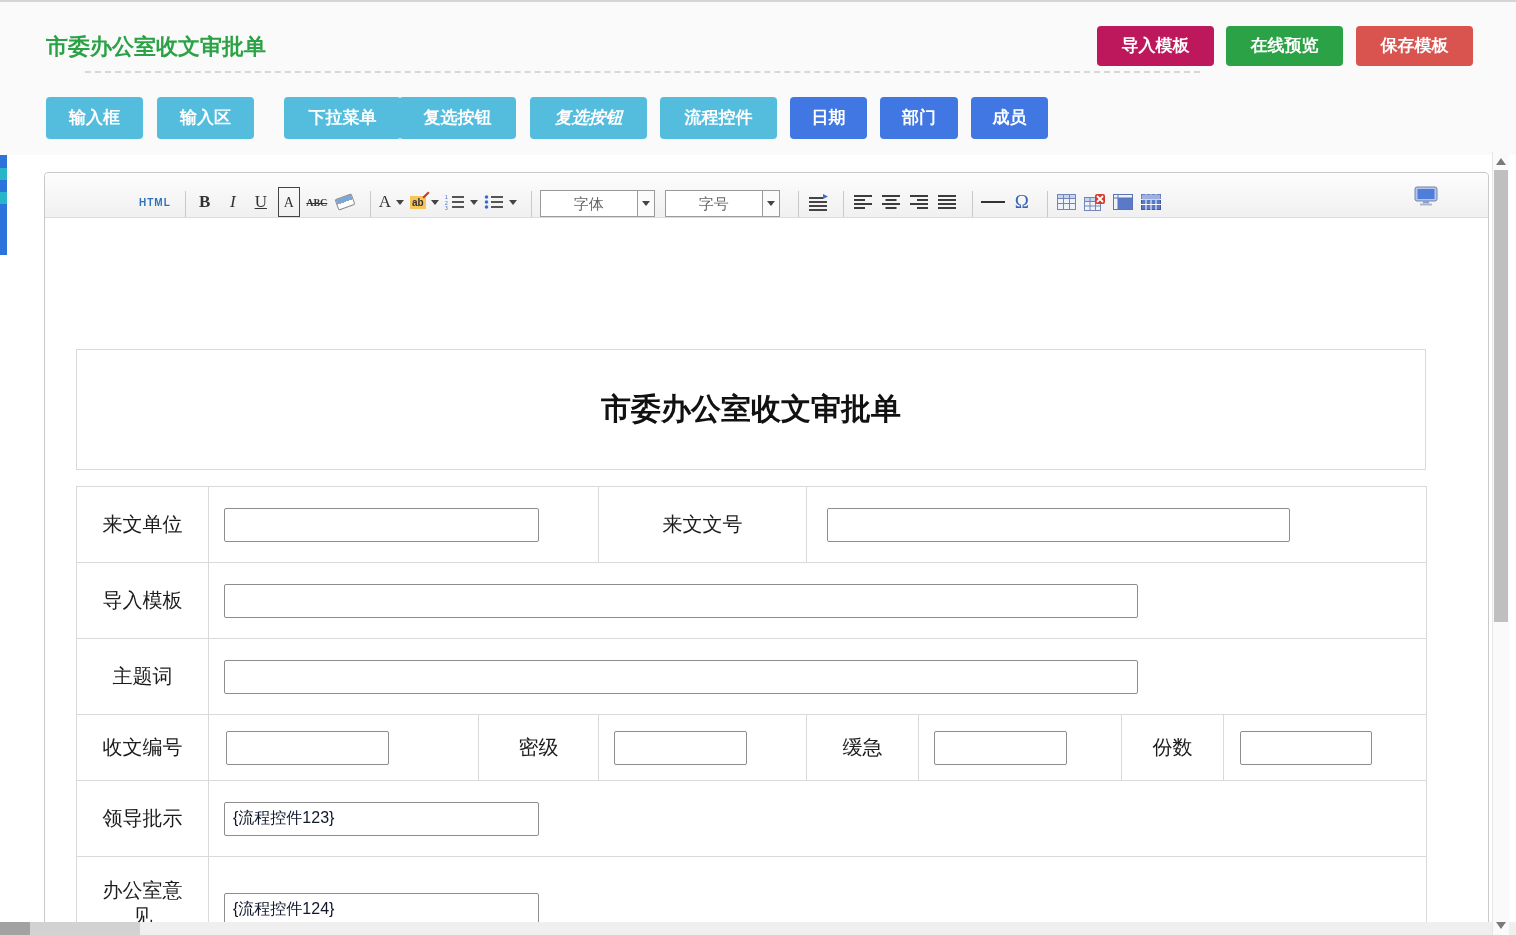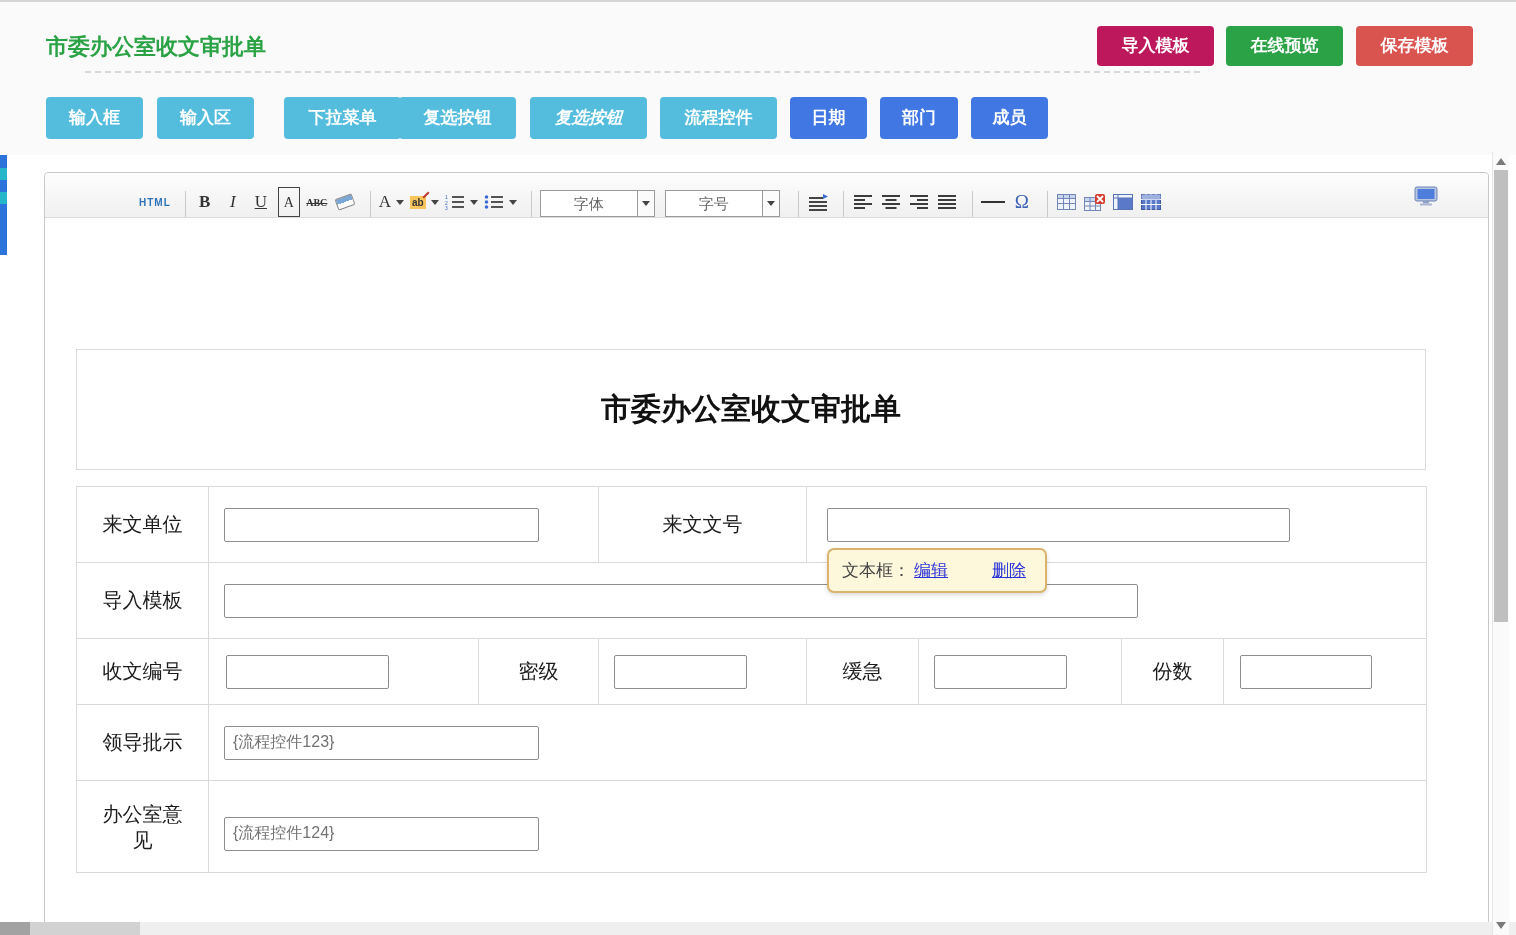--- a/index.html
+++ b/index.html
@@ -65,21 +65,21 @@
 
   
   .editor-content { position:relative; width:100%; height:716px; background:#fff; overflow:hidden; }
   .form-title-box { margin:131px 0 0 31px; width:1350px; height:121px; border:1px solid #d9d9d9;
     display:flex; align-items:center; justify-content:center; }
   .form-title { font-size:30px; font-weight:bold; color:#111; }
   .form-table { margin:16px 0 0 31px; border-collapse:collapse; table-layout:fixed; width:1350px; }
   .form-table td { border:1px solid #d9d9d9; vertical-align:middle; background:#fff; }
   .cell-label { text-align:center; font-size:20px; color:#1c1c1c; }
   .txt-input { height:34px; border:1px solid #8d8d8d; border-radius:2px; background:#fff;
-    font-size:16px; color:#737373; padding:0 8px; font-family:inherit; display:block; }
+    font-size:16px; color:#0f172a; padding:0 8px; font-family:inherit; display:block; }
   .r-76 { height:76px;margin-left:44px; } .r-75 { height:66px; } .r-last { height:92px; }
   .wrap-label { display:inline-block; width:84px; line-height:26px; }
 
   
   .tooltip { position:absolute; left:827px; top:548px; width:220px; height:45px; background:#fdf8dc;
     border:2px solid #dcb36c; border-radius:7px; box-shadow:0 2px 4px rgba(0,0,0,0.15);
     display:flex; align-items:center; padding:0 13px; font-size:17px; color:#444; z-index:20; }
   .tooltip a { color:#2a32d8; text-decoration:underline; cursor:pointer; }
   .tooltip .tt-edit { margin-left:4px; }
   .tooltip .tt-del { margin-left:44px; }
@@ -311,20 +311,26 @@
           <td colspan="4">
             <input class="txt-input" style="margin-left: 20px; width: 463px;">
           </td>
         </tr>
         <tr class="r-76">
           <td class="cell-label">导入模板</td>
           <td colspan="7">
             <input class="txt-input" style="margin-left: 15px; width: 914px;">
           </td>
         </tr>
+        <tr class="r-76">
+          <td class="cell-label">主题词</td>
+          <td colspan="7">
+            <input class="txt-input" style="margin-left: 15px; width: 914px;">
+          </td>
+        </tr>
         <tr class="r-75">
           <td class="cell-label">收文编号</td>
           <td>
             <input class="txt-input" style="margin-left: 17px; width: 163px;">
           </td>
           <td class="cell-label">密级</td>
           <td>
             <input class="txt-input" style="margin-left: 15px; width: 133px;">
           </td>
           <td class="cell-label">缓急</td>
@@ -348,25 +354,20 @@
           </td>
           <td colspan="7">
             <input class="txt-input" style="margin-left: 15px; margin-top: 14px; width: 315px;" value="{流程控件124}">
           </td>
         </tr>
       </tbody>
         </table>
     </div>
   </div>
 
-  <div class="tooltip">
-    <span>文本框：</span>
-    <a class="tt-edit">编辑</a>
-    <a class="tt-del">删除</a>
-  </div>
 
   <div class="scrollbar">
     <div class="sb-up"></div>
     <div class="sb-thumb"></div>
     <div class="sb-down"></div>
   </div>
 
   <div class="bottom-strip">
     <div class="bs-dark"></div>
     <div class="bs-mid"></div>

